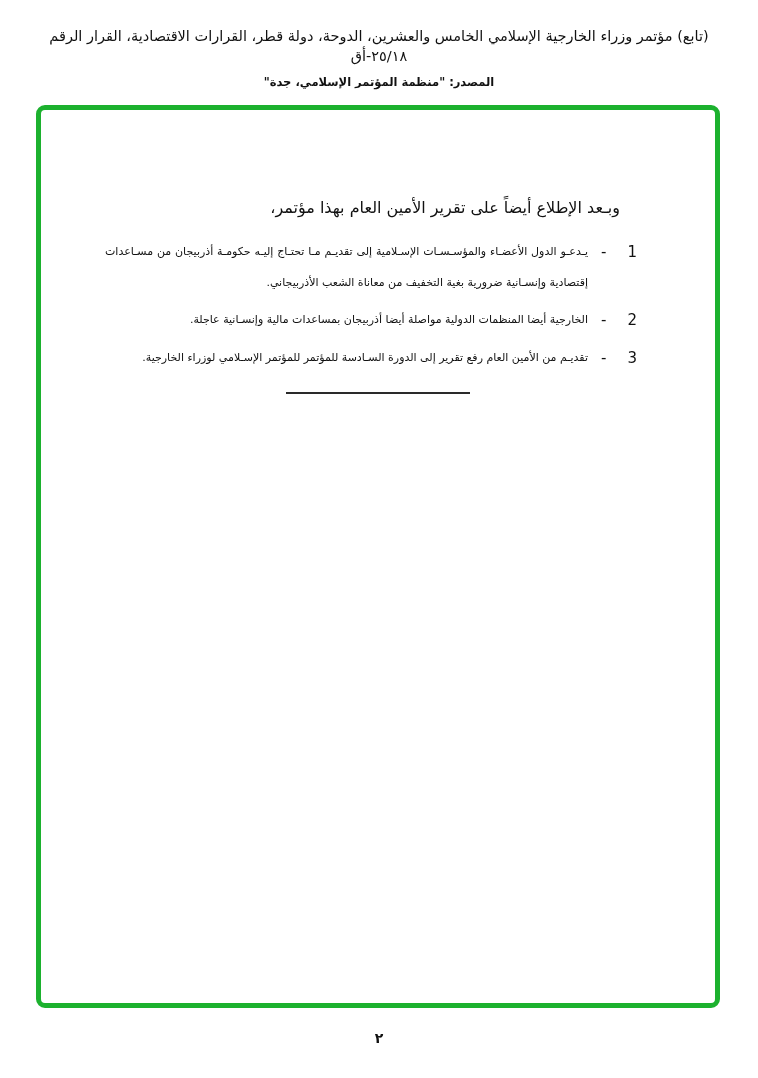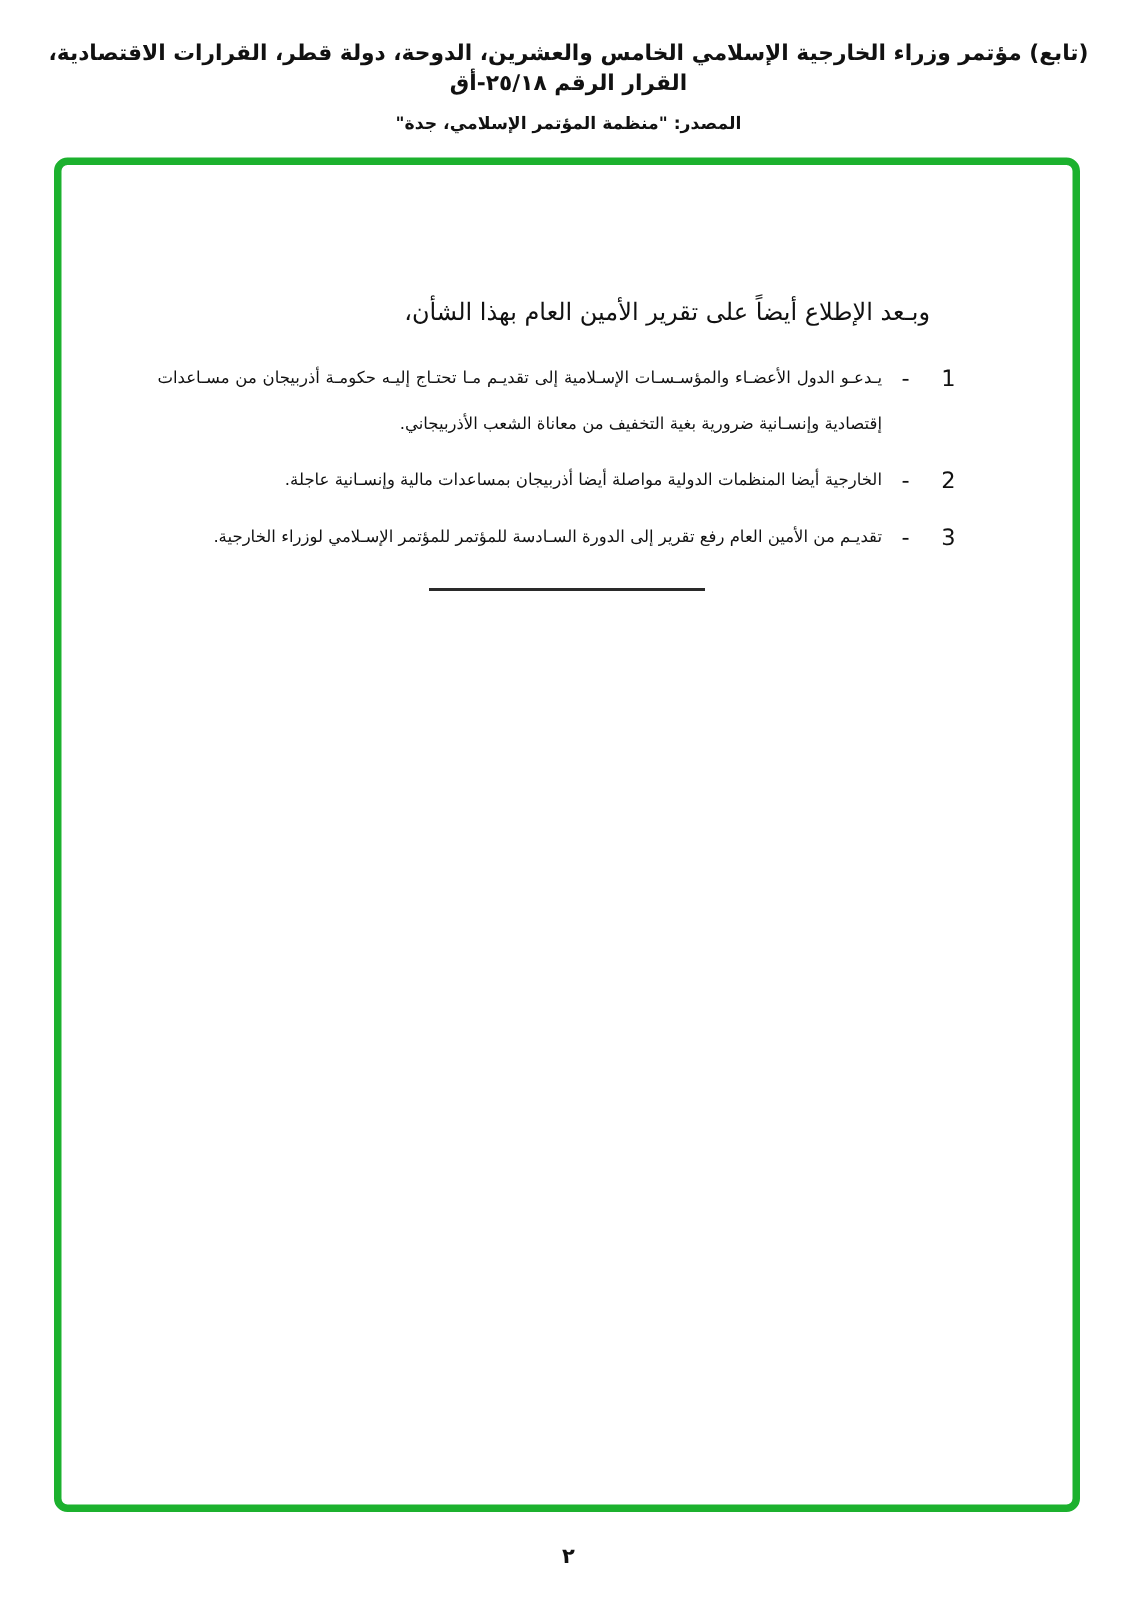--- a/index.html
+++ b/index.html
@@ -12,21 +12,21 @@
     overflow: hidden;
   }
   .page { position: absolute; inset: 0; }
 
   
   .doc-header {
     position: absolute; top: 26px; left: 0; right: 0;
     text-align: center; direction: rtl;
   }
   .doc-header .h1 {
-    font-size: 14.5px; font-weight: bold; line-height: 1.4;
+    font-size: 14.5px; font-weight: normal; line-height: 1.4;
     padding: 0 30px;
   }
   .doc-header .h2 {
     font-size: 11.5px; font-weight: bold; margin-top: 8px;
   }
 
   
   .green-box {
     position: absolute;
     left: 36px; top: 105px;
@@ -80,21 +80,21 @@
 <div class="page">
 
   <header class="doc-header">
     <div class="h1">(تابع) مؤتمر وزراء الخارجية الإسلامي الخامس والعشرين، الدوحة، دولة قطر، القرارات الاقتصادية، القرار الرقم ٢٥/١٨-أق</div>
     <div class="h2">المصدر:  "منظمة المؤتمر الإسلامي، جدة"</div>
   </header>
 
   <div class="green-box" style="border-color: rgb(28, 177, 46);">
     <div class="content">
 
-      <p class="intro"><span class="b">وبـعد الإطلاع أيضاً</span><span> على تقرير الأمين العام بهذا الشأن،</span></p>
+      <p class="intro"><span class="b">وبـعد الإطلاع أيضاً</span><span> على تقرير الأمين العام بهذا مؤتمر،</span></p>
 
       <div class="items">
 
         <div class="item">
           <span class="marker">
               <span>-</span>
               <span>1</span>
             </span>
           <p class="itext"><span class="b">يـدعـو</span><span> الدول الأعضـاء والمؤسـسـات الإسـلامية إلى تقديـم مـا تحتـاج إليـه حكومـة أذربيجان من مسـاعدات إقتصادية وإنسـانية ضرورية بغية التخفيف من معاناة الشعب الأذربيجاني.</span></p>
         </div>

